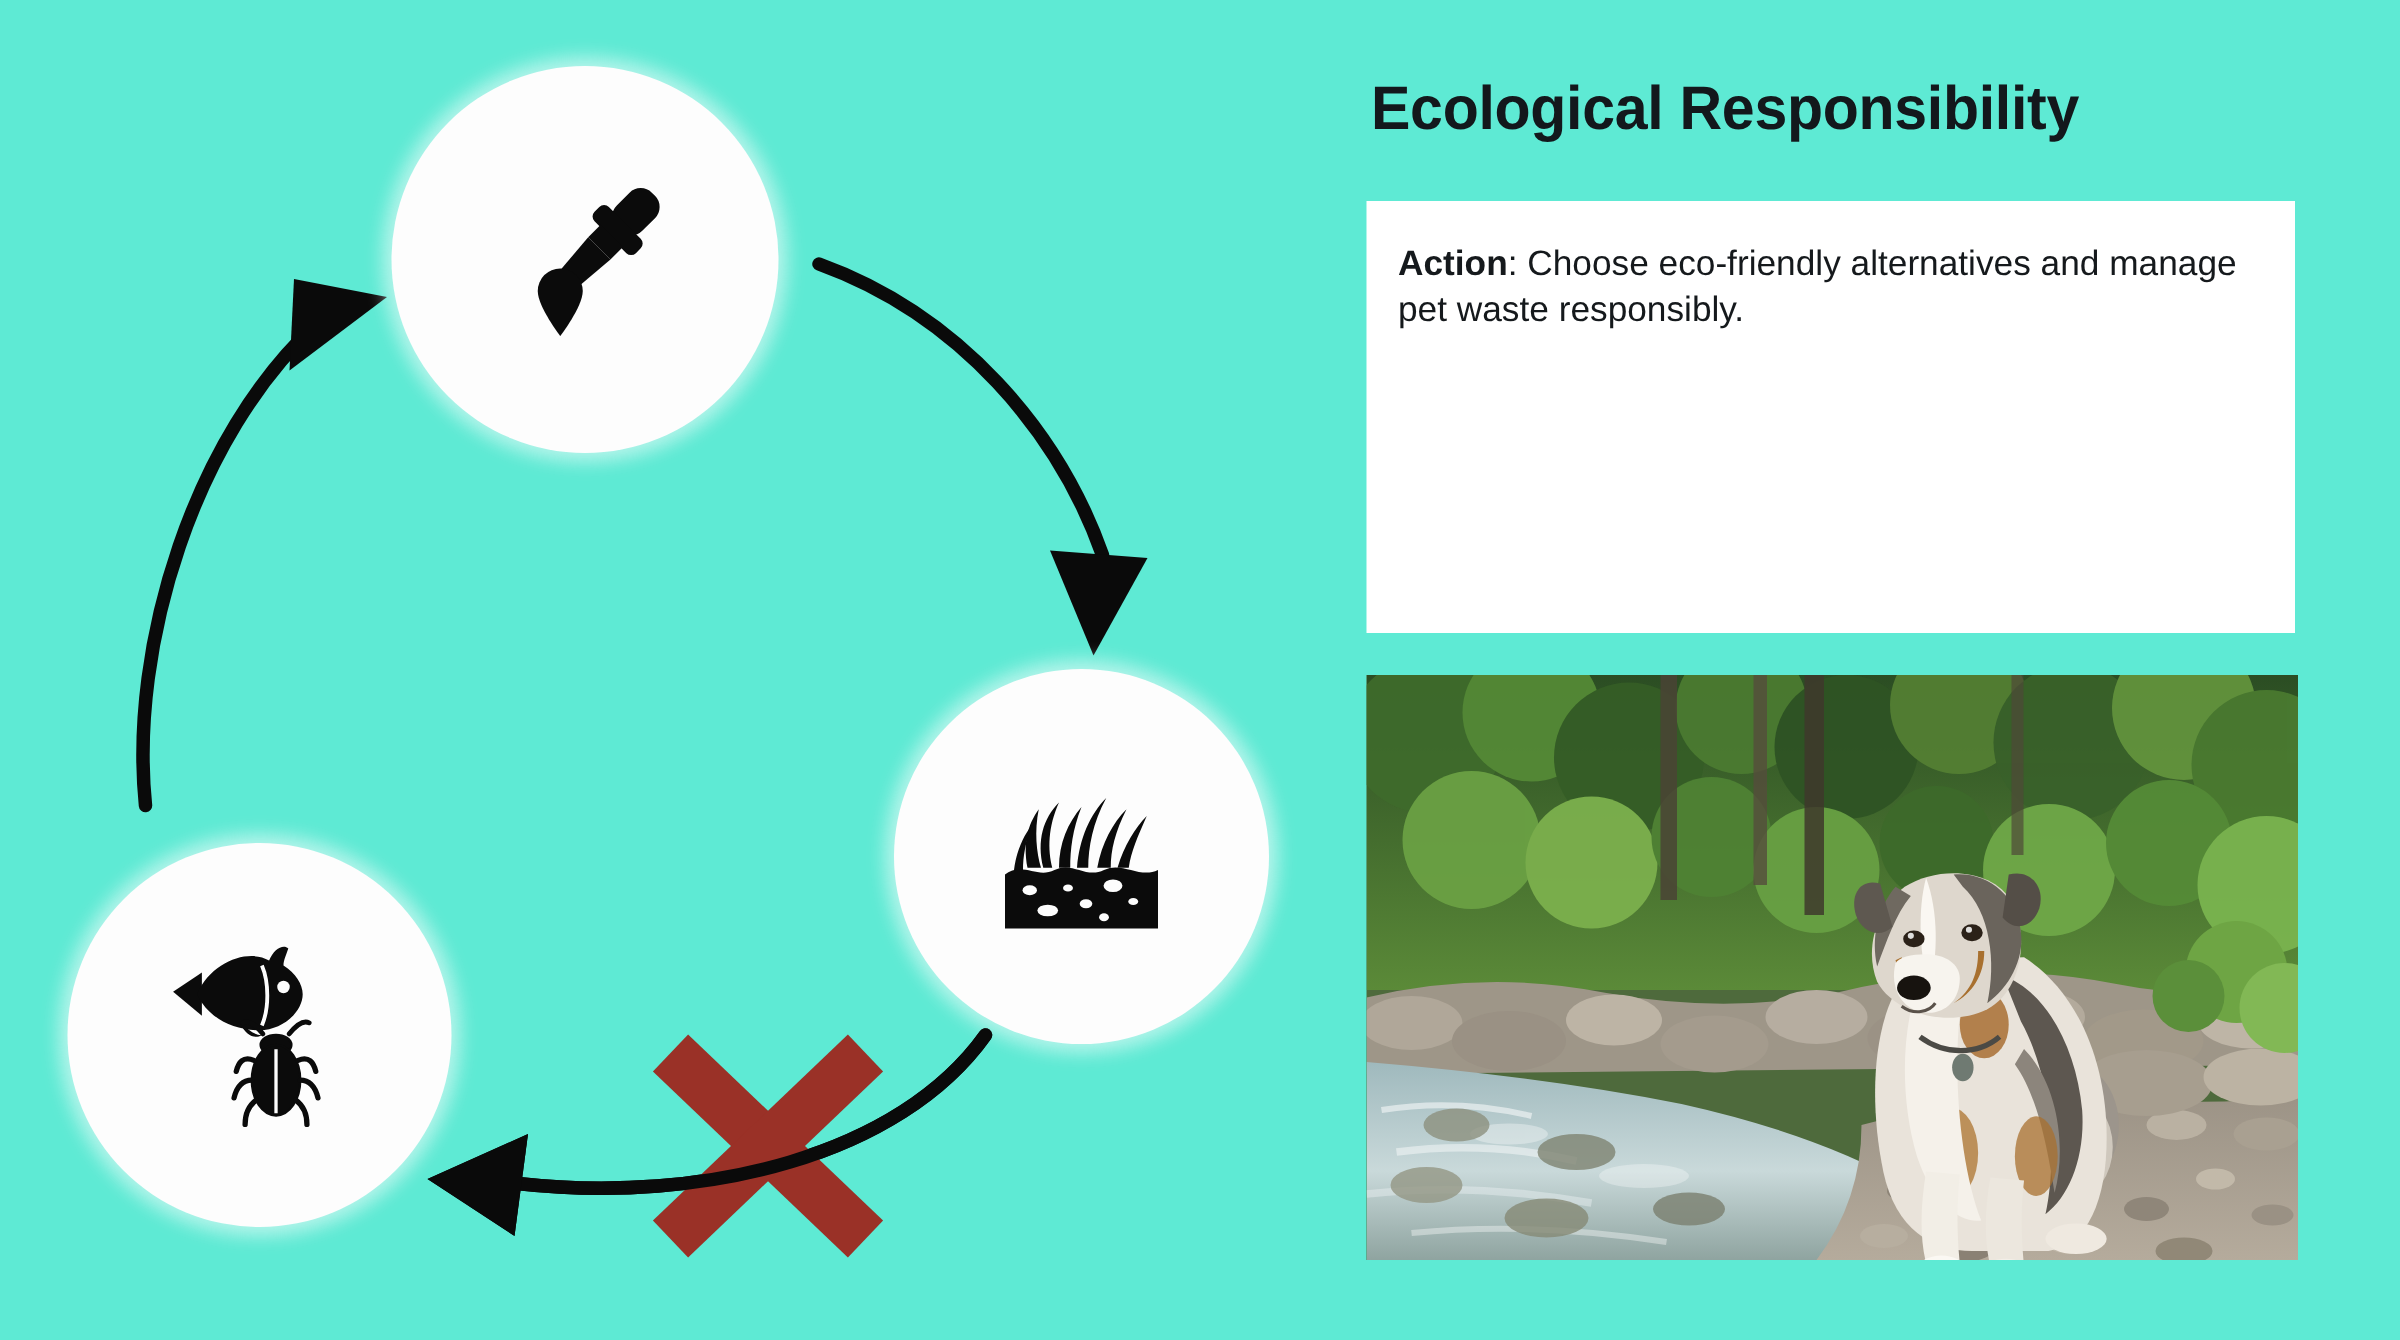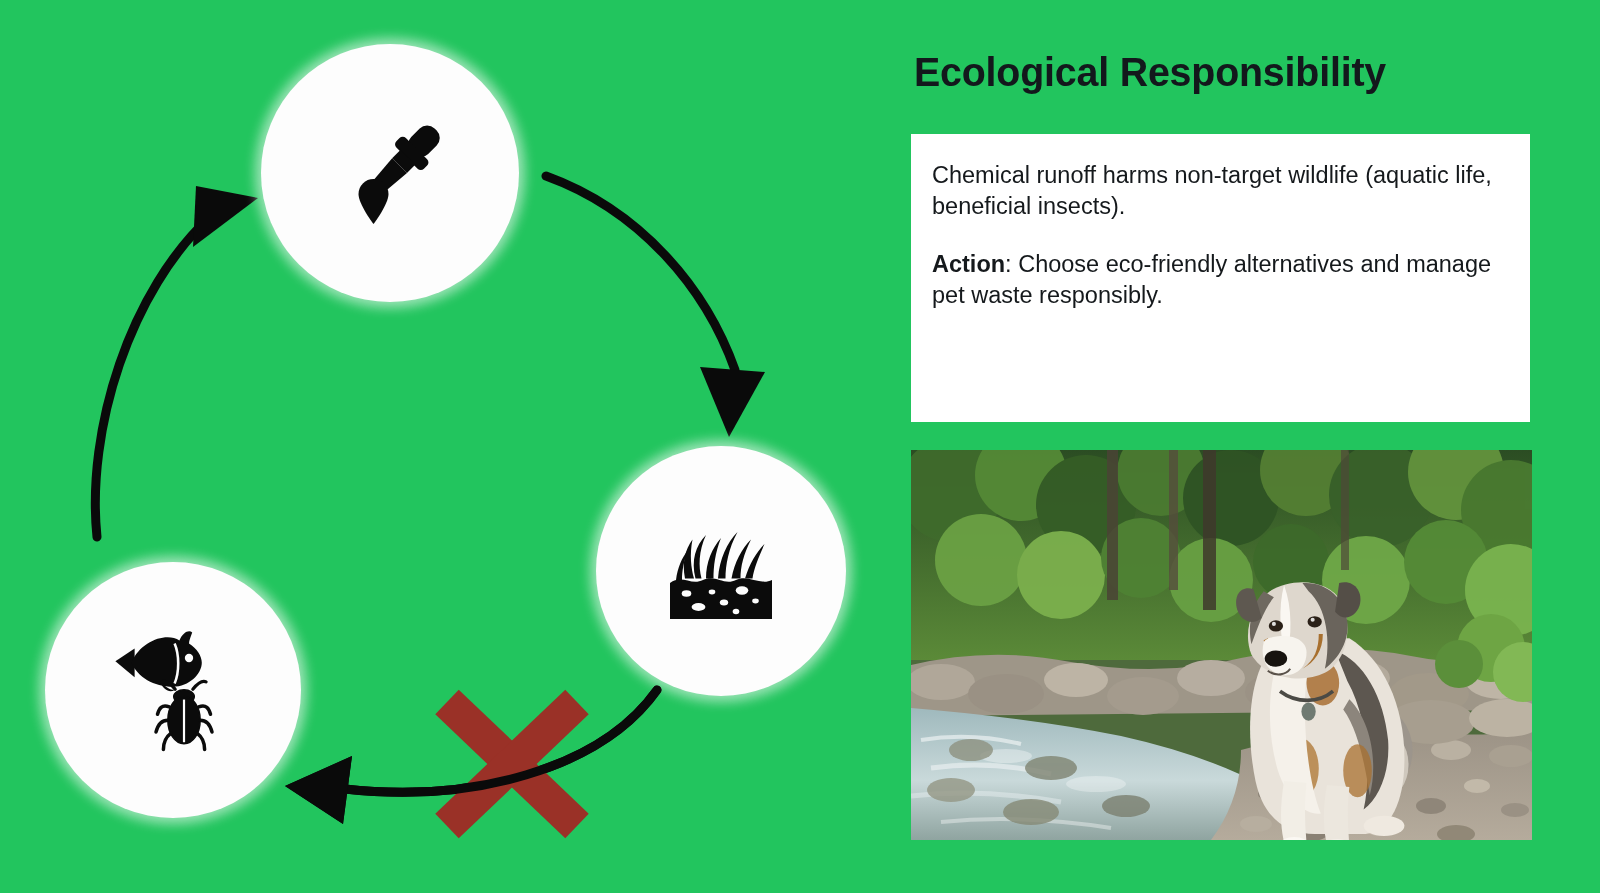--- a/index.html
+++ b/index.html
@@ -10,21 +10,21 @@
     width: 1600px;
     height: 893px;
     overflow: hidden;
     background: #a4cddd;
     font-family: "Liberation Sans", sans-serif;
   }
   #stage {
     position: relative;
     width: 1600px;
     height: 893px;
-    background: #22c55e;
+    background: #5eead4;
   }
 
   
   #cycle-diagram {
     position: absolute;
     left: 0;
     top: 0;
     width: 900px;
     height: 893px;
   }
@@ -239,21 +239,20 @@
       <path d="M 657,690 C 600,770 470,803 345,789" fill="none" stroke="#0a0a0a" stroke-width="9" stroke-linecap="round"></path>
       <path d="M 352,756 L 285,786 L 343,824 Z" fill="#0a0a0a"></path>
     </svg>
   </div>
 
   <div id="right-panel">
 
     <div id="panel-title">Ecological Responsibility</div>
 
     <div id="info-card">
-      <p class="info-para">Chemical runoff harms non-target wildlife (aquatic life, beneficial insects).</p>
       <p class="info-para"><span class="action-label">Action</span><span>: </span><span>Choose eco-friendly alternatives and manage pet waste responsibly.</span></p>
     </div>
 
     <div id="photo-frame">
       <svg id="photo-svg" viewBox="0 0 621 390" preserveAspectRatio="none">
         <defs>
           <linearGradient id="waterGrad" x1="0" y1="0" x2="0" y2="1">
             <stop offset="0%" stop-color="#9fb9bd"></stop>
             <stop offset="55%" stop-color="#c9d9da"></stop>
             <stop offset="100%" stop-color="#8fa4a0"></stop>

